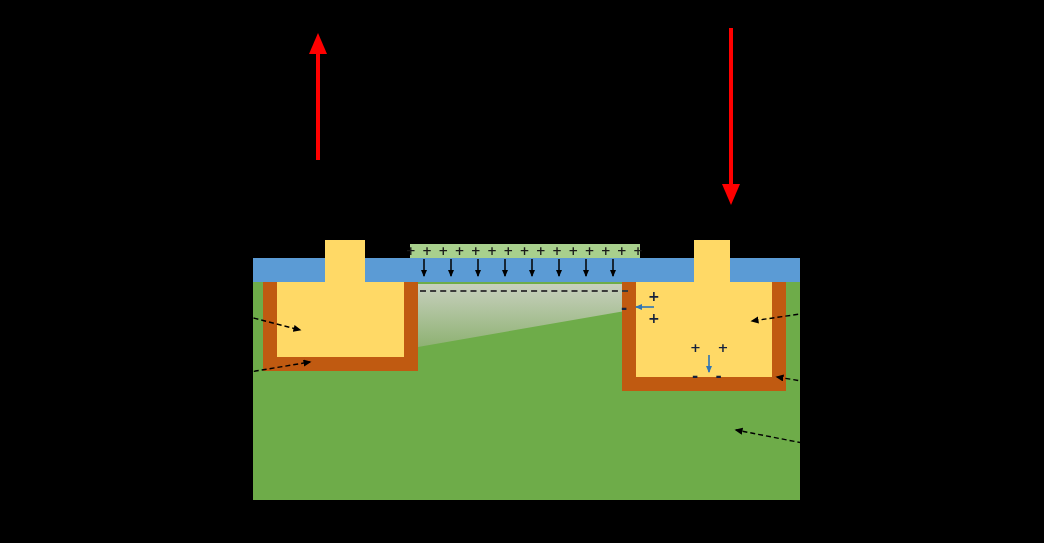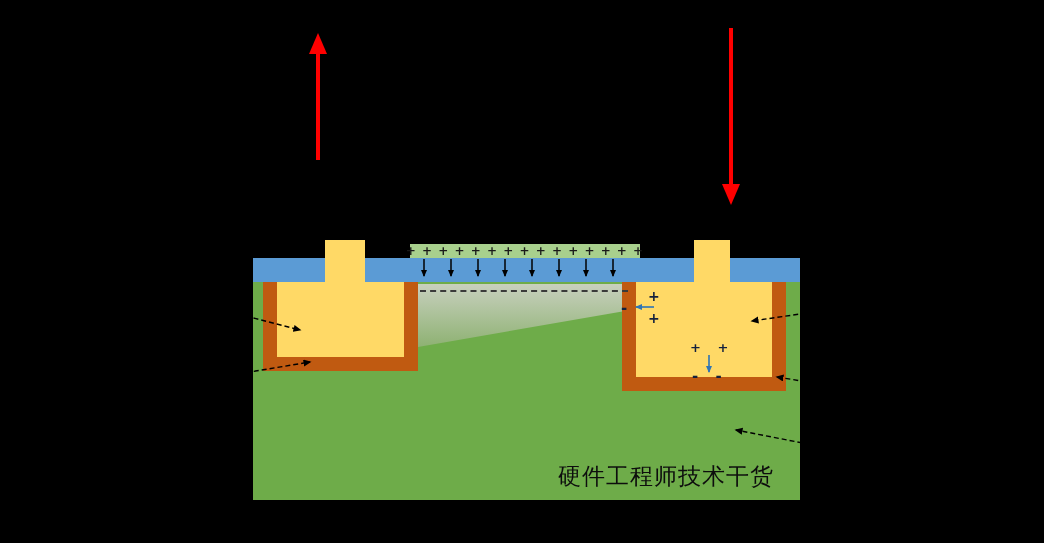--- a/index.html
+++ b/index.html
@@ -82,21 +82,20 @@
   </div>
 
   <div class="abs inv-line"></div>
 
   <div class="abs sym sym-plus-upper">+</div>
   <div class="abs sym sym-plus-lower">+</div>
   <div class="abs sym sym-minus">-</div>
   <div class="abs sym sym-plus-pair">+ +</div>
   <div class="abs sym sym-minus-pair">- -</div>
 
-  <div class="abs watermark">硬件工程师技术干货</div>
 
   <svg class="overlay" width="1044" height="543" viewBox="0 0 1044 543">
     <defs>
       <marker id="ah-black" markerWidth="9" markerHeight="8" refX="6.5" refY="3.5" orient="auto" markerUnits="userSpaceOnUse">
         <path d="M0,0 L8,3.5 L0,7 Z" fill="#000"></path>
       </marker>
       <marker id="ah-field" markerWidth="9" markerHeight="8" refX="6" refY="3" orient="auto" markerUnits="userSpaceOnUse">
         <path d="M0,0 L7,3 L0,6 Z" fill="#000"></path>
       </marker>
       <marker id="ah-blue" markerWidth="9" markerHeight="8" refX="6" refY="3" orient="auto" markerUnits="userSpaceOnUse">

